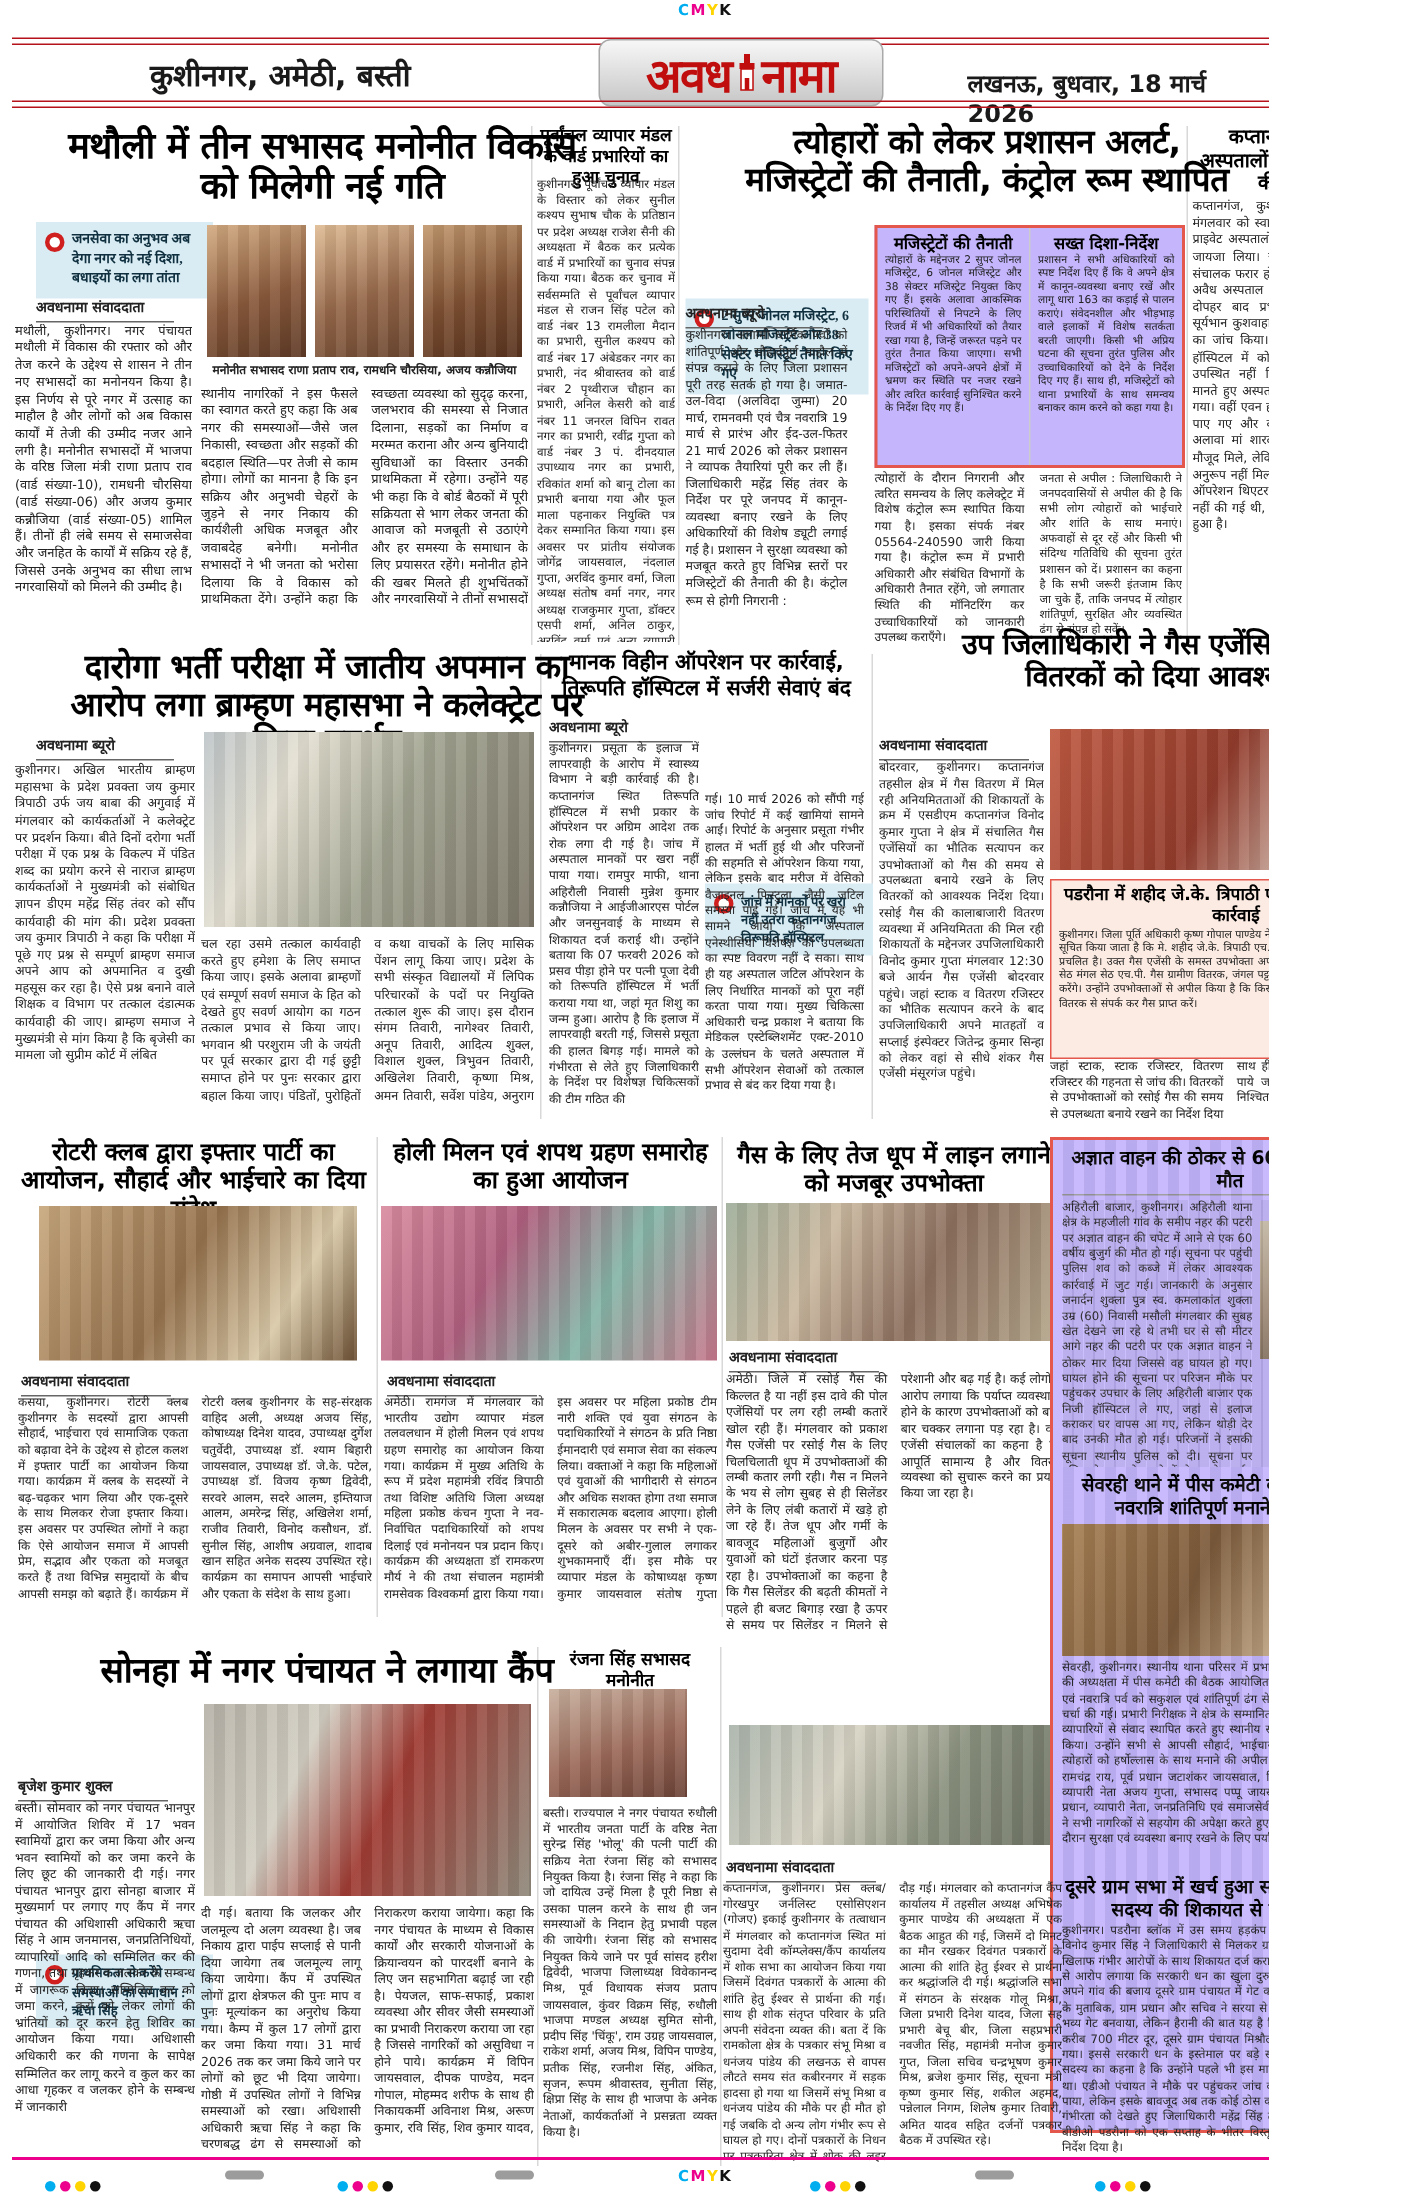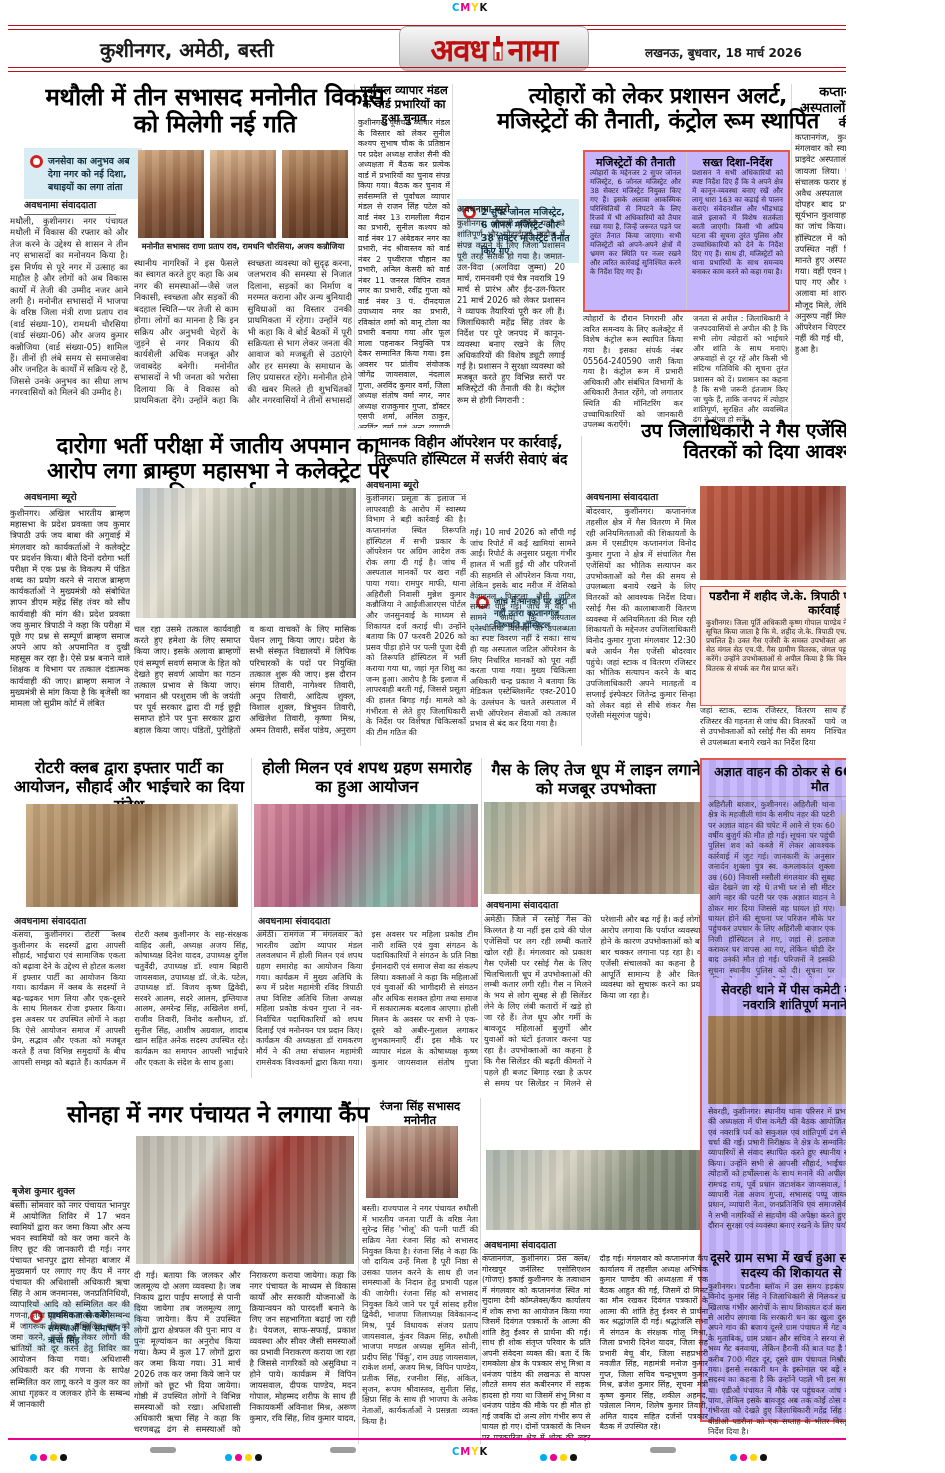--- a/index.html
+++ b/index.html
@@ -8,21 +8,21 @@
   .abs{position:absolute;}
   
   .hl{font-weight:700;color:#000;text-align:center;line-height:1.12;letter-spacing:-0.2px;margin-left:36px;}
   
   .bl{font-weight:700;font-size:9.5px;color:#222;border-bottom:1px solid #666;padding-bottom:3px;}
   
   .bt{font-size:8.6px;line-height:1.33;text-align:justify;color:#222;overflow:hidden;column-fill:auto;}
   .c2{column-count:2;column-gap:9px;}
   
   .kicker{background:#d9ecf3;position:relative;padding:6px 6px 6px 24px;font-size:9.3px;font-weight:700;
-          line-height:1.4;color:#103040;text-align:left;}
+          line-height:1.4;color:#103040;text-align:left;font-family:Liberation Serif, serif;}
   .ring{position:absolute;left:6px;top:7px;width:7px;height:7px;border:3px solid #cf1f1f;border-radius:50%;background:#fff;}
   
   .redbox{border:2px solid #e4574d;background:#c4b5fd;}
   .pinkbox{border:1.5px solid #e4574d;background:#fcebe2;}
   .boxtitle{font-weight:700;text-align:center;color:#000;line-height:1.2;}
   
   .photo{position:absolute;overflow:hidden;background:#888;}
   .photo::after{content:"";position:absolute;inset:0;
      background:repeating-linear-gradient(90deg,rgba(255,255,255,.07) 0 7px,rgba(0,0,0,.06) 7px 14px);}
   .ph-port1{background:linear-gradient(160deg,#d3ab81 0%,#8a5a3c 55%,#5e3a26 100%);}
@@ -64,21 +64,21 @@
   <div class="abs logo" style="left:399px;top:26px;width:188px;height:43px;">
     <span>अवध</span>
     <svg width="16" height="30" viewBox="0 0 16 30">
         <rect x="6" y="2" width="4" height="6" fill="#c00d0d"></rect>
         <path d="M3 8 h10 v4 h-10 z" fill="#c00d0d"></path>
         <rect x="4" y="12" width="8" height="14" fill="#fff" stroke="#c00d0d"></rect>
         <rect x="6.5" y="18" width="3" height="8" fill="#c00d0d"></rect>
       </svg>
     <span>नामा</span>
   </div>
-  <div class="abs" style="left:645px;top:44px;font-size:12px;font-weight:700;">लखनऊ, बुधवार, 18 मार्च 2026</div>
+  <div class="abs" style="left:645px;top:44px;font-size:16px;font-weight:700;">लखनऊ, बुधवार, 18 मार्च 2026</div>
   <div class="abs" style="left:884px;top:26px;font-size:31px;font-weight:700;">13</div>
   <div class="abs mastline" style="left:8px;top:67px;width:929px;"></div>
 
   <div class="vr" style="left:354px;top:84px;height:346px;"></div>
   <div class="vr" style="left:452px;top:84px;height:346px;"></div>
   <div class="vr" style="left:791px;top:84px;height:346px;"></div>
   <div class="vr" style="left:360px;top:436px;height:310px;"></div>
   <div class="vr" style="left:581px;top:436px;height:310px;"></div>
   <div class="vr" style="left:251px;top:758px;height:320px;"></div>
   <div class="vr" style="left:481px;top:758px;height:320px;"></div>

